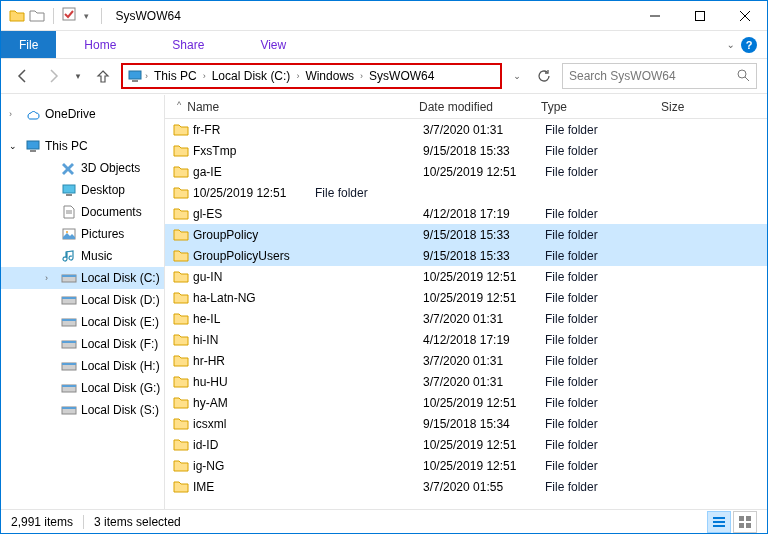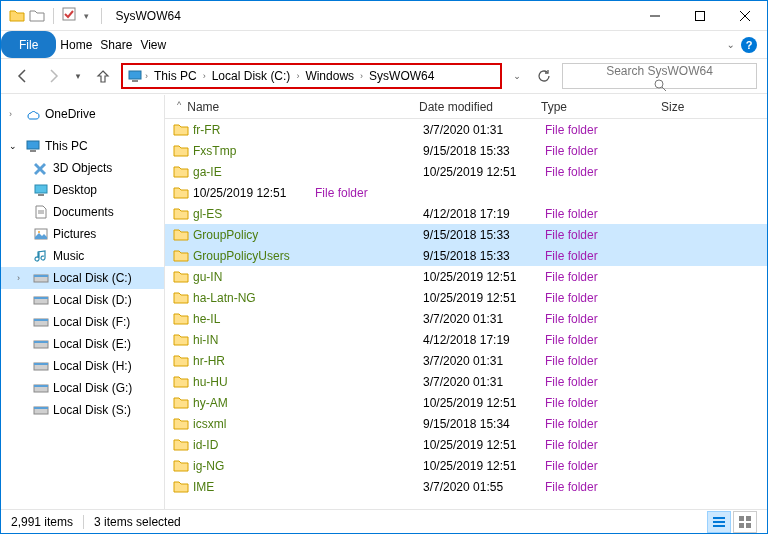--- a/index.html
+++ b/index.html
@@ -5,56 +5,56 @@
   * { box-sizing: border-box; margin: 0; padding: 0; font-family: "Segoe UI", Tahoma, sans-serif; font-size: 12px; }
   body { width: 768px; height: 534px; border: 1px solid #0078d7; background: #fff; overflow: hidden; position: relative; }
   .titlebar { height: 30px; background: #fff; display: flex; align-items: center; border-bottom: 1px solid #e5e5e5; }
   .titlebar .qat { display: flex; align-items: center; padding-left: 8px; gap: 4px; }
   .titlebar .qat .folder-icon { width: 16px; height: 16px; }
   .titlebar .qat .sep { width: 1px; height: 16px; background: #d0d0d0; margin: 0 4px; }
   .titlebar .title { margin-left: 10px; color: #000; }
   .titlebar .winbtns { margin-left: auto; display: flex; }
   .titlebar .winbtn { width: 45px; height: 30px; display: flex; align-items: center; justify-content: center; color: #222; }
   .menubar { height: 28px; background: #fff; display: flex; align-items: stretch; border-bottom: 1px solid #e5e5e5; }
-  .menubar .file-tab { background: #1979ca; color: #fff; padding: 0 18px; display: flex; align-items: center; border-radius: 11px; }
-  .menubar .tab { padding: 0 4px; display: flex; align-items: center; color: #000000; }
+  .menubar .file-tab { background: #1979ca; color: #fff; padding: 0 18px; display: flex; align-items: center; }
+  .menubar .tab { padding: 0 28px; display: flex; align-items: center; color: #6d28d9; }
   .menubar .help { margin-left: auto; display: flex; align-items: center; gap: 6px; padding-right: 10px; }
   .menubar .chev { color: #666; font-size: 10px; }
   .help-circle { width:16px; height:16px; border-radius:50%; background:#0078d7; color:#fff; display:flex; align-items:center; justify-content:center; font-size:11px; font-weight:bold; }
   .navbar { height: 35px; display: flex; align-items: center; padding: 4px 10px; gap: 6px; border-bottom: 1px solid #e5e5e5; background: #fff; }
   .navbtn { width: 24px; height: 24px; display: flex; align-items: center; justify-content: center; color: #555; }
   .breadcrumb-wrap { flex: 1; height: 26px; border: 2px solid #d70000; display: flex; align-items: center; padding: 0 4px; }
   .breadcrumb-wrap .bcicon { width:16px; height:16px; }
   .breadcrumb-wrap .crumb { padding: 0 4px; color: #000; display:flex; align-items:center; gap:4px; }
   .breadcrumb-wrap .crumbsep { color:#666; font-size:9px; padding:0 2px; }
   .bc-dropdown { width:18px; height:26px; display:flex; align-items:center; justify-content:center; color:#555; font-size:9px; }
   .refresh { width:24px; height:24px; display:flex; align-items:center; justify-content:center; color:#555; }
-  .searchbox { width: 195px; height: 26px; border: 1px solid #ccc; display: flex; align-items: center; padding: 0 6px; color:#777; justify-content: space-between; flex-direction: column; }
+  .searchbox { width: 195px; height: 26px; border: 1px solid #ccc; display: flex; align-items: center; padding: 0 6px; color:#777; justify-content: space-between; }
   .content { position: absolute; top: 94px; bottom: 24px; left: 0; right: 0; display: flex; }
   .sidebar { width: 164px; border-right: 1px solid #e5e5e5; overflow-y: auto; padding-top: 8px; }
   .tree-item { display: flex; align-items: center; height: 22px; padding-left: 8px; gap: 4px; color: #000; }
-  .tree-item.child { padding-left: 16px; }
+  .tree-item.child { padding-left: 44px; }
   .tree-item.selected { background: #cce8ff; }
   .tree-item .chev { width: 12px; font-size: 9px; color: #666; }
   .tree-item .chev.exp { color:#000; transform: rotate(0deg); }
   .tree-item .ticon { width:16px; height:16px; display:flex; align-items:center; justify-content:center; }
   .tree-gap { height: 10px; }
   .filepane { flex: 1; display: flex; flex-direction: column; overflow: hidden; }
   .colhead { height: 24px; border-bottom: 1px solid #e5e5e5; display: flex; align-items: center; color: #333; padding-left: 8px; }
   .col-name { width: 246px; padding-left: 4px; }
   .col-date { width: 122px; }
   .col-type { width: 120px; }
   .col-size { flex:1; }
   .rows { flex: 1; overflow-y: scroll; }
   .row { height: 21px; display: flex; align-items: center; padding-left: 8px; }
   .row.selected { background: #cce8ff; }
   .row .ricon { width:20px; display:flex; align-items:center; }
-  .row .rname { width: 230px; color:#4d7c0f; }
+  .row .rname { width: 230px; color:#000000; }
   .row .rdate { width: 122px; color:#000; }
-  .row .rtype { width: 120px; color:#a21caf; }
+  .row .rtype { width: 120px; color:#0f172a; }
   .row .rsize { flex:1; }
   .statusbar { position:absolute; bottom:0; left:0; right:0; height:24px; border-top:1px solid #e5e5e5; background:#fff; display:flex; align-items:center; padding: 0 10px; color:#000; }
   .statusbar .sep { width:1px; height:14px; background:#d0d0d0; margin:0 10px; }
   .statusbar .viewbtns { margin-left:auto; display:flex; gap:2px; }
   .viewbtn { width:24px; height:22px; border:1px solid #ccc; display:flex; align-items:center; justify-content:center; }
   .viewbtn.active { background:#cce8ff; border-color:#99d1ff; }
   ::-webkit-scrollbar { width: 17px; height:17px; }
   ::-webkit-scrollbar-track { background: #f0f0f0; }
   ::-webkit-scrollbar-thumb { background: #c2c2c2; }
   ::-webkit-scrollbar-button { background: #f0f0f0; height:17px; }
@@ -257,31 +257,31 @@
           <span>Local Disk (D:)</span>
         </div>
         <div class="tree-item child">
           <span class="chev"></span>
           <span class="ticon">
             <svg width="16" height="16">
               <rect x="1" y="5" width="14" height="7" fill="#d0d0d0" stroke="#888"></rect>
               <rect x="1" y="5" width="14" height="2" fill="#5aa0d8"></rect>
             </svg>
           </span>
+          <span>Local Disk (E:)</span>
+        </div>
+        <div class="tree-item child">
+          <span class="chev"></span>
+          <span class="ticon">
+            <svg width="16" height="16">
+              <rect x="1" y="5" width="14" height="7" fill="#d0d0d0" stroke="#888"></rect>
+              <rect x="1" y="5" width="14" height="2" fill="#5aa0d8"></rect>
+            </svg>
+          </span>
           <span>Local Disk (F:)</span>
-        </div>
-        <div class="tree-item child">
-          <span class="chev"></span>
-          <span class="ticon">
-            <svg width="16" height="16">
-              <rect x="1" y="5" width="14" height="7" fill="#d0d0d0" stroke="#888"></rect>
-              <rect x="1" y="5" width="14" height="2" fill="#5aa0d8"></rect>
-            </svg>
-          </span>
-          <span>Local Disk (E:)</span>
         </div>
         <div class="tree-item child">
           <span class="chev"></span>
           <span class="ticon">
             <svg width="16" height="16">
               <rect x="1" y="5" width="14" height="7" fill="#d0d0d0" stroke="#888"></rect>
               <rect x="1" y="5" width="14" height="2" fill="#5aa0d8"></rect>
             </svg>
           </span>
           <span>Local Disk (H:)</span>

